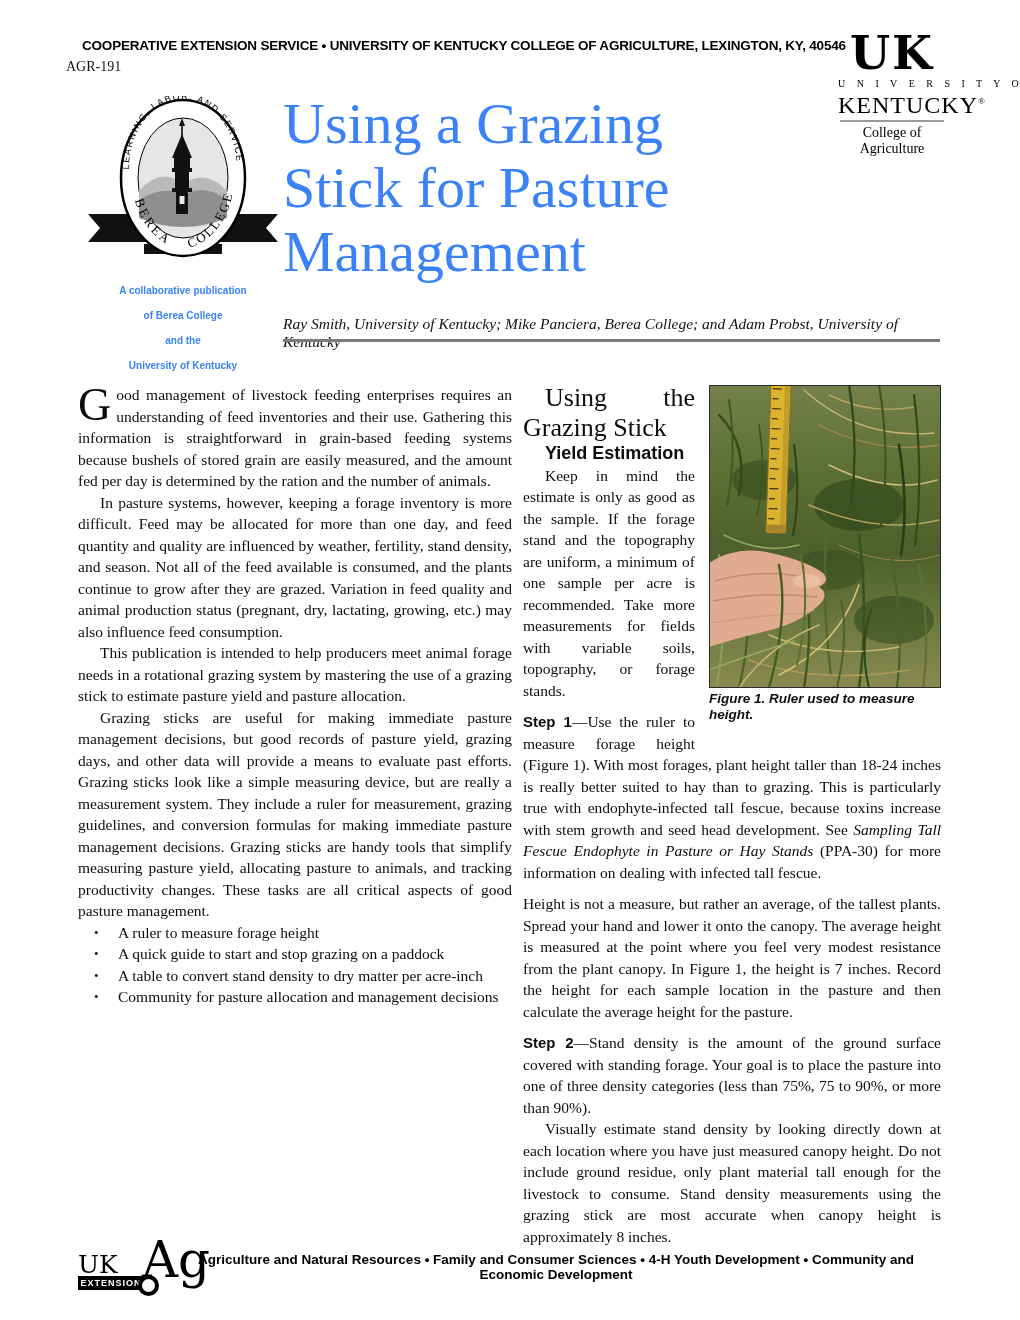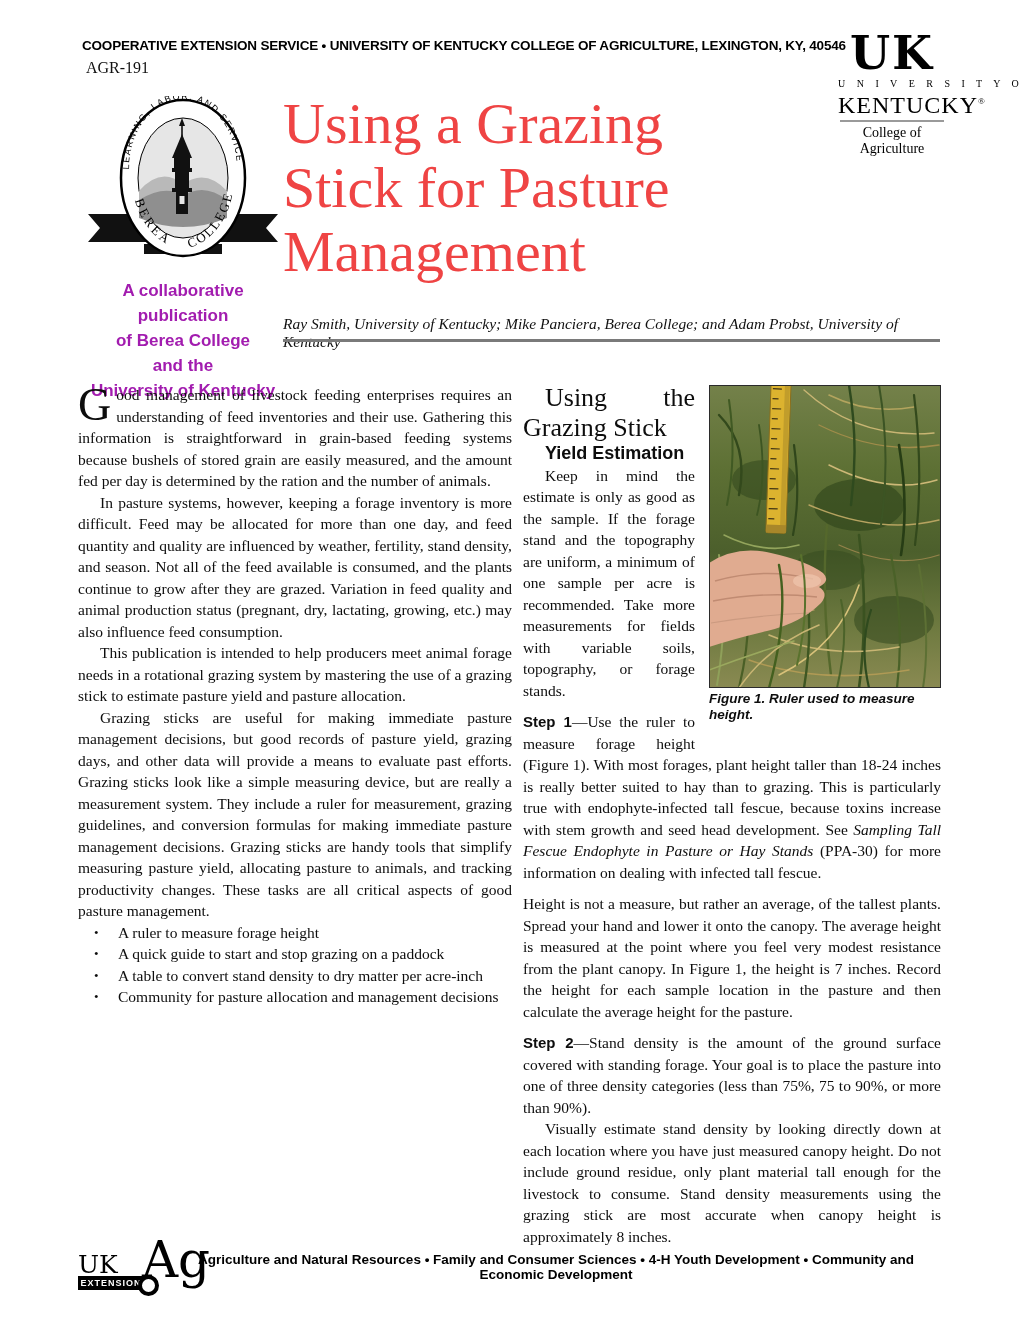--- a/index.html
+++ b/index.html
@@ -4,41 +4,41 @@
 <style>
   html,body{margin:0;padding:0;background:#e8e8e8;}
   .page{position:relative;width:1020px;height:1320px;background:#ffffff;margin:0 auto;
         font-family:"Liberation Serif",serif;color:#111;overflow:hidden;}
 
   
   .ext-line{position:absolute;left:82px;top:38px;font-family:"Liberation Sans",sans-serif;
             font-size:13.5px;letter-spacing:-0.2px;white-space:nowrap;color:#000;}
   .ext-line .b1{font-weight:900;}
   .ext-line .b2{font-weight:700;}
-  .agr{position:absolute;left:86px;top:59px;font-size:16px;font-family:"Liberation Serif",serif;}
+  .agr{position:absolute;left:66px;top:59px;font-size:14px;font-family:"Liberation Serif",serif;}
 
   
   .uklogo{position:absolute;left:838px;top:30px;width:108px;text-align:center;color:#000;}
   .uk-mono{font-family:"DejaVu Serif",serif;font-weight:bold;font-size:46px;line-height:46px;
            letter-spacing:2px;position:relative;}
   .uk-mono .tower{position:absolute;left:50px;top:4px;}
   .uk-univof{font-family:"Liberation Serif",serif;font-size:10px;letter-spacing:4.5px;margin-top:2px;white-space:nowrap;}
   .uk-ky{font-family:"Liberation Serif",serif;font-size:24px;letter-spacing:1px;line-height:24px;white-space:nowrap;}
   .uk-ky sup{font-size:9px;}
   .uk-rule{height:2px;background:#9a9a9a;margin:3px 2px;}
   .uk-coa{font-family:"Liberation Serif",serif;font-size:14px;}
 
   
   .berea{position:absolute;left:86px;top:96px;width:194px;text-align:center;}
-  .collab{font-family:"Liberation Sans",sans-serif;font-weight:bold;font-size:17px;
-          line-height:25px;margin-top:6px;color:#a21caf;}
+  .collab{font-family:"Liberation Sans",sans-serif;font-weight:bold;font-size:10px;
+          line-height:25px;margin-top:6px;color:#3b82f6;}
 
   
   .title{position:absolute;left:283px;top:92px;width:560px;font-family:"Liberation Serif",serif;
-         font-size:58px;line-height:64px;color:#ef4444;}
+         font-size:58px;line-height:64px;color:#3b82f6;}
   .byline{position:absolute;left:283px;top:315px;width:660px;font-style:italic;font-size:15.5px;}
   .head-rule{position:absolute;left:283px;top:339px;width:657px;height:3px;background:#7a7a7a;}
 
   
   .col{position:absolute;top:384px;font-size:15.5px;line-height:21.5px;text-align:justify;color:#0d0d0d;}
   .col-left{left:78px;width:434px;}
   .col-right{left:523px;top:383px;width:418px;}
   .col p{margin:0;text-indent:22px;}
   .col p.noindent{text-indent:0;}
   .dropcap{float:left;font-size:46px;line-height:38px;padding:2px 5px 0 0;font-family:"Liberation Serif",serif;}

